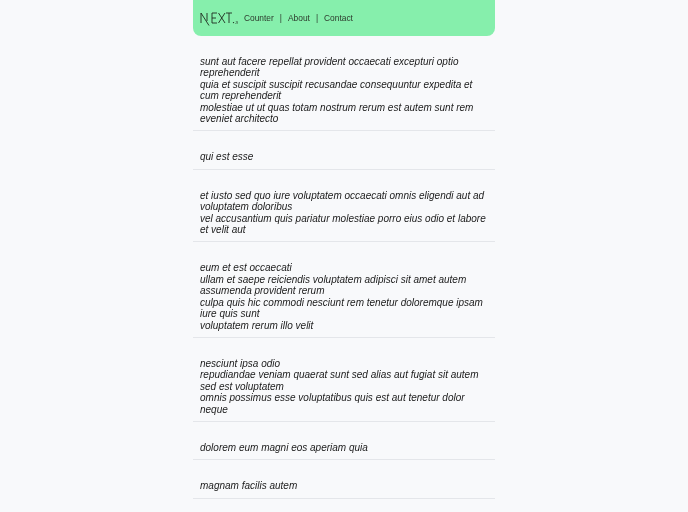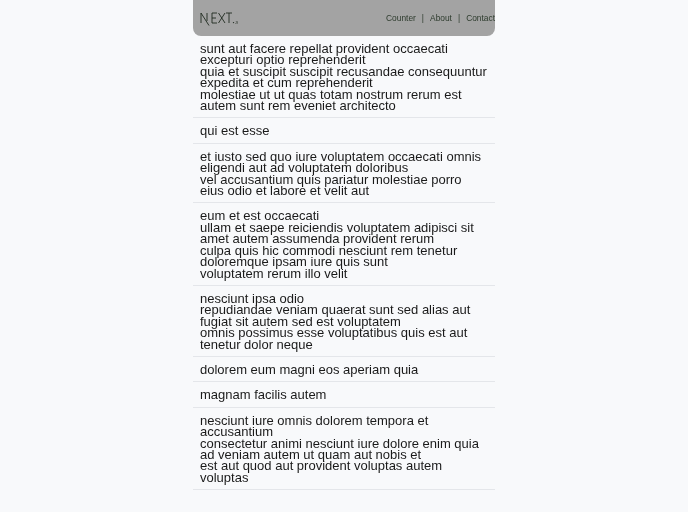--- a/index.html
+++ b/index.html
@@ -13,27 +13,26 @@
       color: #1a1a1a;
     }
     .container {
       position: absolute;
       left: 193px;
       top: 0;
       width: 302px;
     }
     .navbar {
       height: 36px;
-      background: #a3a3a3;
+      background: #86efac;
       border-radius: 0 0 8px 8px;
       display: flex;
       align-items: center;
       padding-left: 7px;
       box-sizing: border-box;
-      justify-content: space-between;
     }
     .logo {
       display: flex;
       align-items: flex-end;
       height: 16px;
       margin-right: 6px;
     }
     .logo svg { display: block; }
     .nav-links {
       display: flex;
@@ -50,24 +49,25 @@
       margin: 0 6px;
       color: #2d3b2d;
       font-size: 8.4px;
     }
     .post-list {
       margin: 0;
       padding: 0;
       list-style: none;
     }
     .post {
-      padding: 7px 7px 6px 7px;
+      padding: 20px 7px 6px 7px;
       border-bottom: 1px solid #e4e6ea;
-      font-size: 13px;
+      font-size: 10px;
       line-height: 11.4px;
+      font-style: italic;
     }
     .post-title, .post-body {
       display: block;
       white-space: pre-line;
     }
   </style>
 </head>
 <body>
 
 <div class="container">

